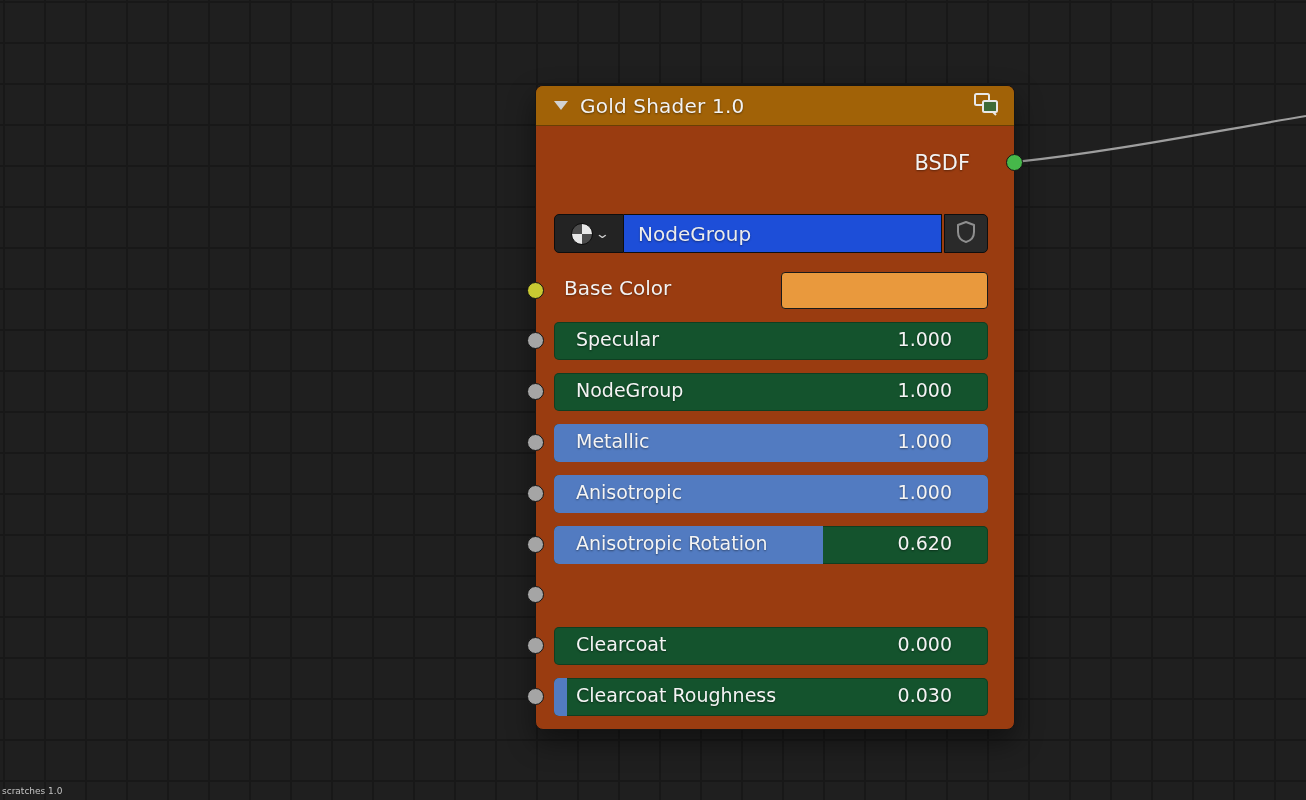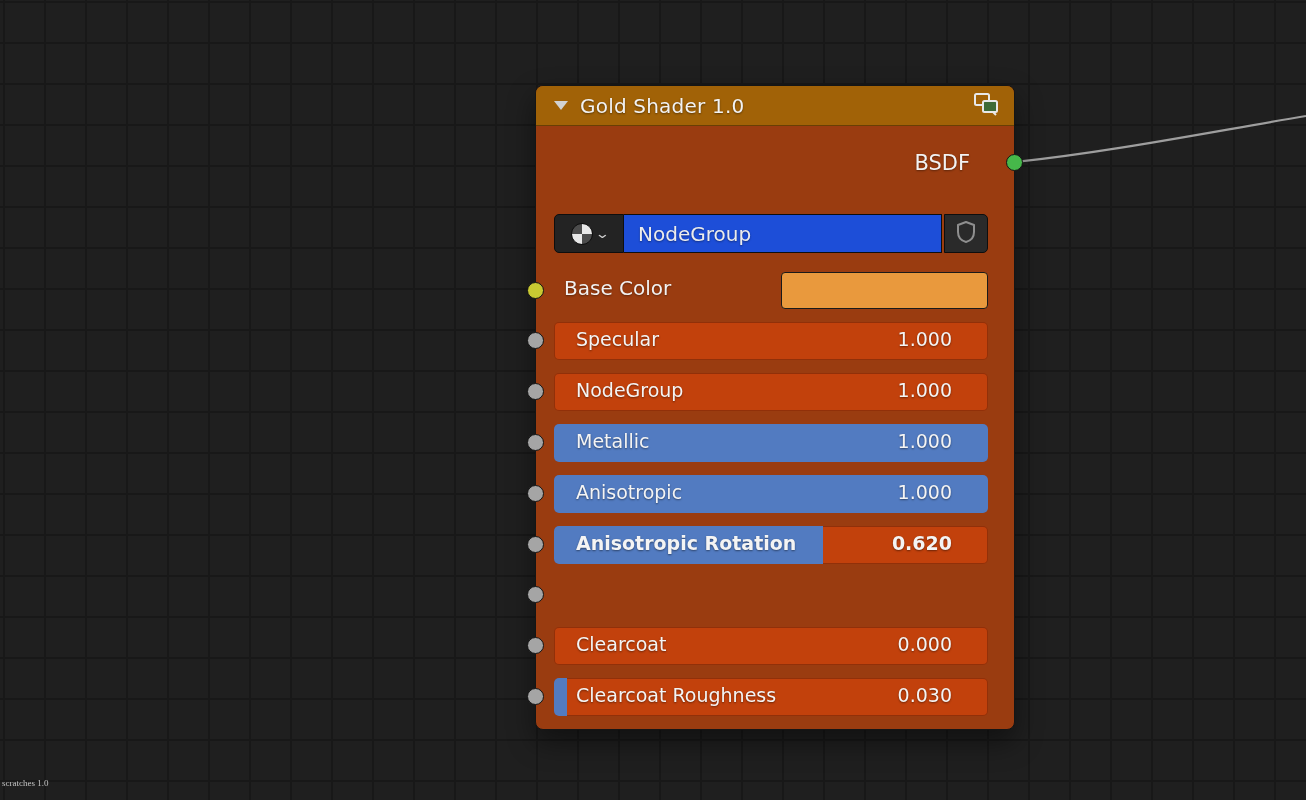--- a/index.html
+++ b/index.html
@@ -96,36 +96,36 @@
     text-shadow:0 1px 2px rgba(0,0,0,.4);
   }
   .color-swatch{
     position:absolute;left:227px;top:0;width:207px;height:37px;
     background:#e9993d;border:1px solid #1a1a1a;border-radius:4px;cursor:pointer;
     box-sizing:border-box;
   }
 
   .slider{
     position:absolute;left:18px;width:434px;height:38px;
-    background:#c2410c;border-radius:5px;overflow:hidden;
+    background:#14532d;border-radius:5px;overflow:hidden;
     cursor:ew-resize;box-shadow:inset 0 0 0 1px rgba(0,0,0,.25);
   }
   .slider .fill{
     position:absolute;left:0;top:0;bottom:0;width:0;
     background:#527bc1;
   }
   .slider .lab,.slider .val{
     position:absolute;top:6px;color:#f4f4f4;font-size:19px;
     text-shadow:0 1px 2px rgba(0,0,0,.45);
   }
   .slider .lab{left:22px;}
   .slider .val{right:36px;}
 
   .corner-label{
-    position:absolute;left:2px;bottom:12px;color:#c3c3c3;font-size:9px;font-family:Liberation Serif, serif;
+    position:absolute;left:2px;bottom:4px;color:#c3c3c3;font-size:9px;
   }
 </style>
 </head>
 <body>
 
 <div class="grid"></div>
 
 <svg class="wire-svg">
   <path d="M 1015 162 C 1110 152, 1210 132, 1306 116" stroke="#9e9e9e" stroke-width="2.2" fill="none"></path>
 </svg>
@@ -191,21 +191,21 @@
   </div>
   <div class="socket left gray" style="top:348px;"></div>
 
   <div class="slider" style="top:389px;">
     <div class="fill" style="width: 100%; background: rgb(82, 123, 193);"></div>
     <span class="lab">Anisotropic</span>
     <span class="val">1.000</span>
   </div>
   <div class="socket left gray" style="top:399px;"></div>
 
-  <div class="slider" style="top:440px;font-weight:bold;">
+  <div class="slider" style="top:440px;">
     <div class="fill" style="width: 62%; background: rgb(82, 123, 193);"></div>
     <span class="lab">Anisotropic Rotation</span>
     <span class="val">0.620</span>
   </div>
   <div class="socket left gray" style="top:450px;"></div>
 
   <div class="socket left gray" style="top:500px;"></div>
 
   <div class="slider" style="top:541px;">
     <div class="fill" style="width: 0%; background: rgb(82, 123, 193);"></div>

